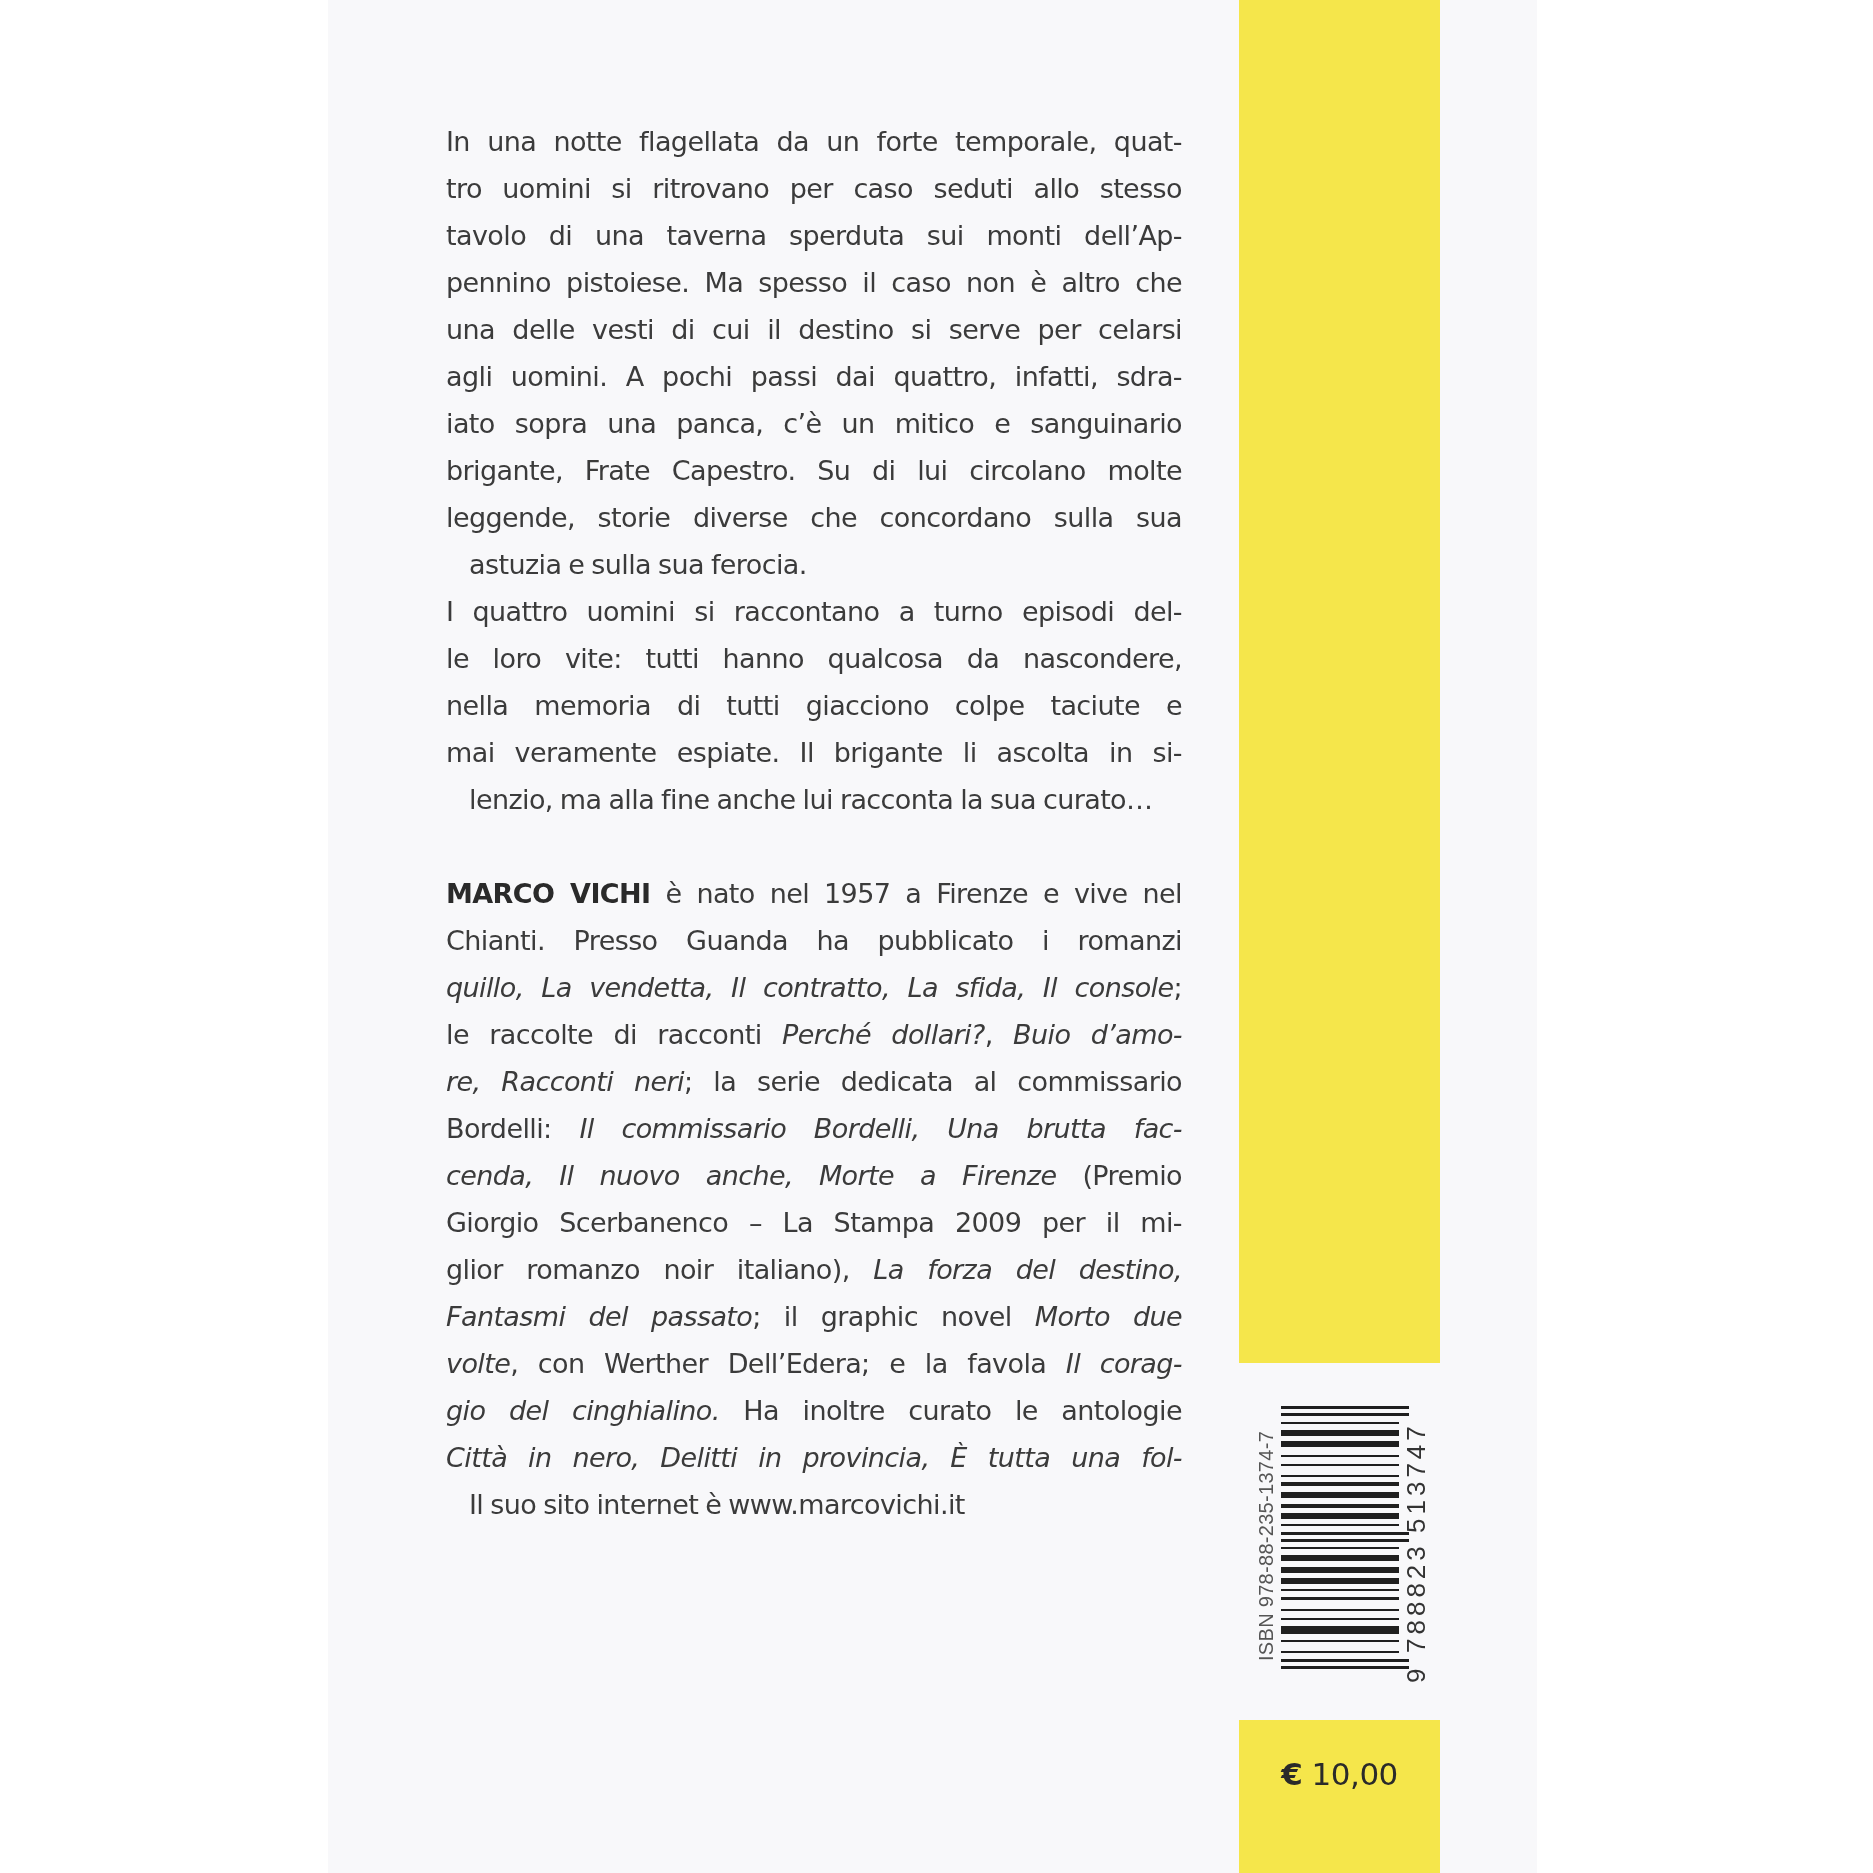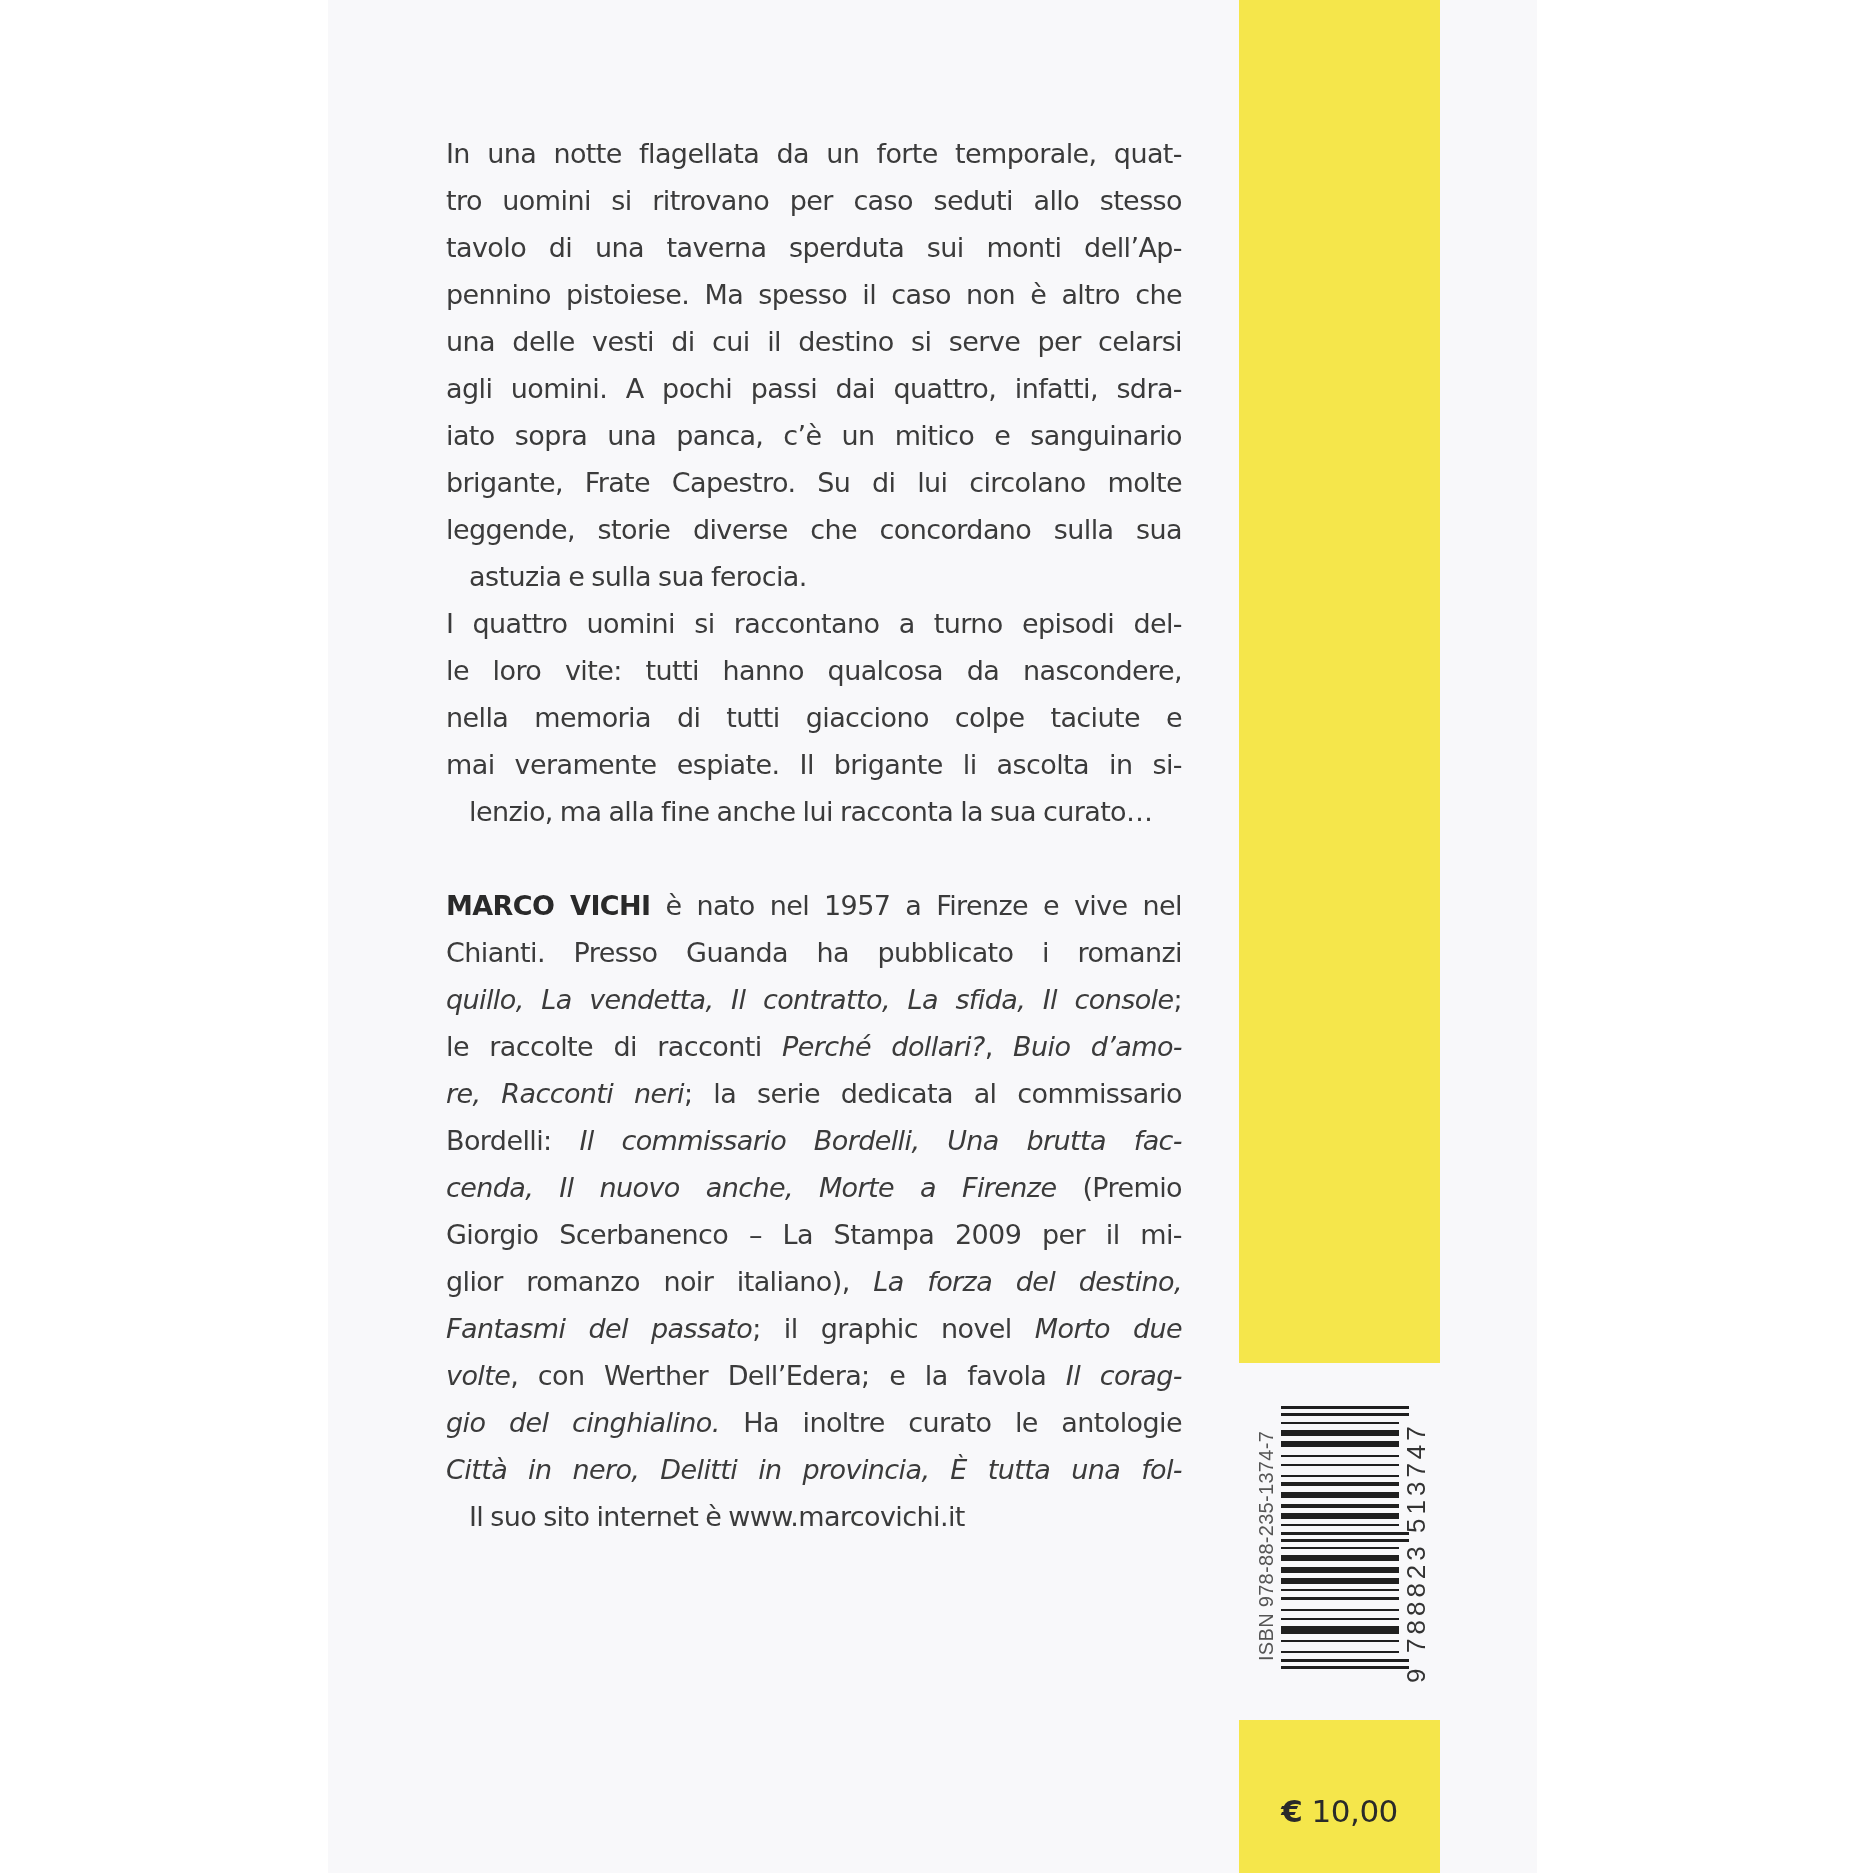--- a/index.html
+++ b/index.html
@@ -16,25 +16,24 @@
     background:#f5e64b;
   }
   .price-box {
     position:absolute; left:1239px; top:1720px; width:201px; height:153px;
     background:#f5e64b;
   }
   .price-text {
     position:absolute; left:0; right:0; top:36px; text-align:center;
     font-family: "DejaVu Sans", sans-serif; font-size:31px; color:#2a2a2a;
     letter-spacing:-0.5px;
-    margin-top:37px;
   }
   .price-text .euro { font-weight:bold; }
   .text-column {
-    position:absolute; left:446px; top:130px; width:736px;
+    position:absolute; left:446px; top:118px; width:736px;
     font-family: "DejaVu Sans", sans-serif;
     font-size:27px; color:#3b3b3b;
   }
   .line {
     height:47px; line-height:47px; white-space:nowrap;
     text-align:justify; text-align-last:justify;
     display:block; overflow:visible;
     letter-spacing:-0.6px;
     word-spacing:-1px;
   }

